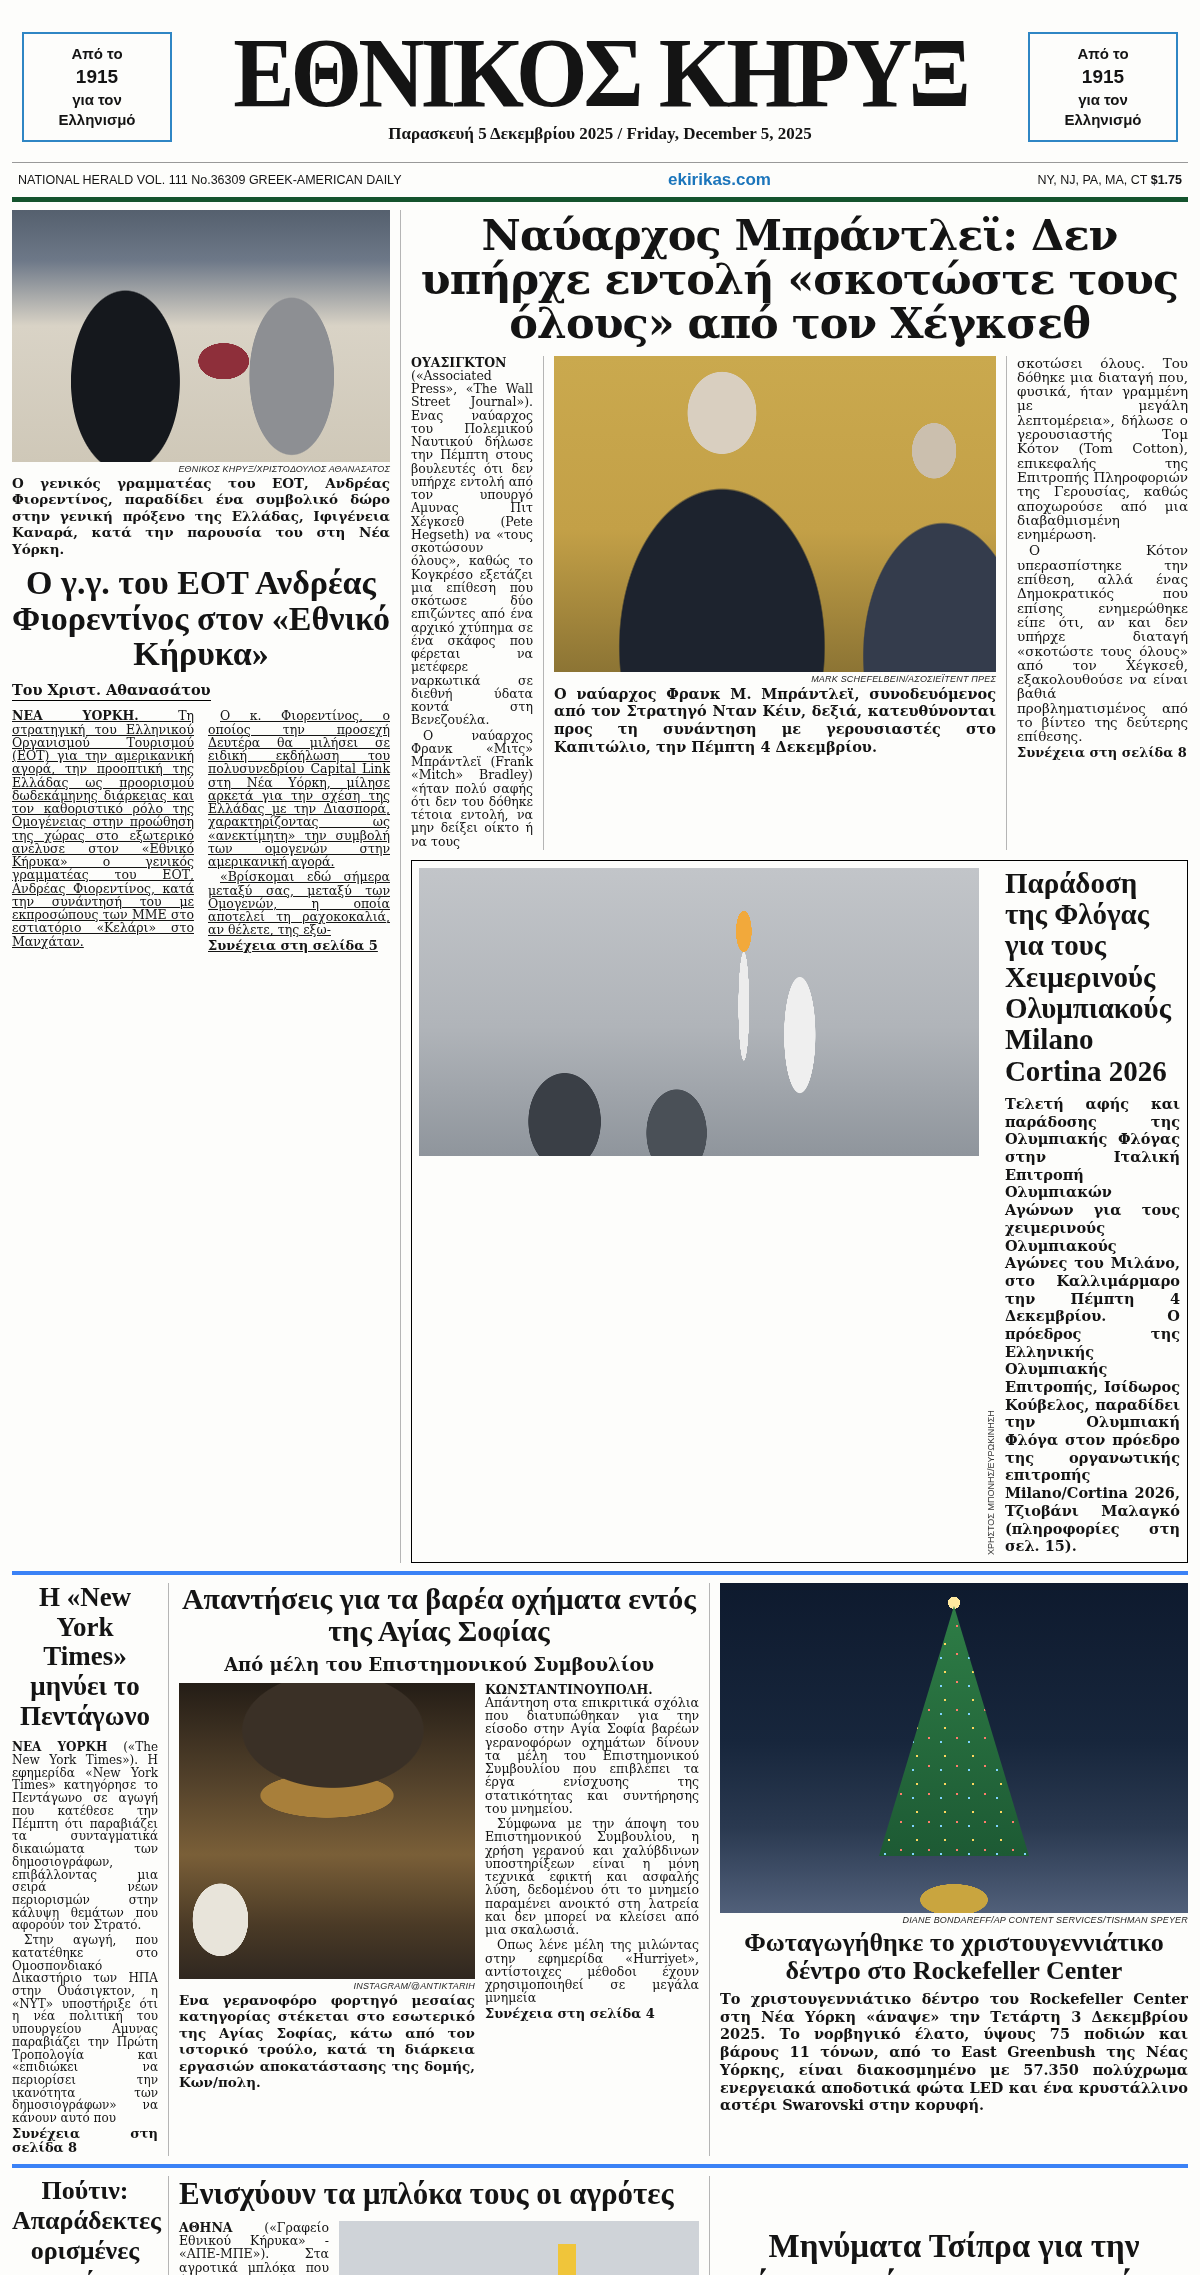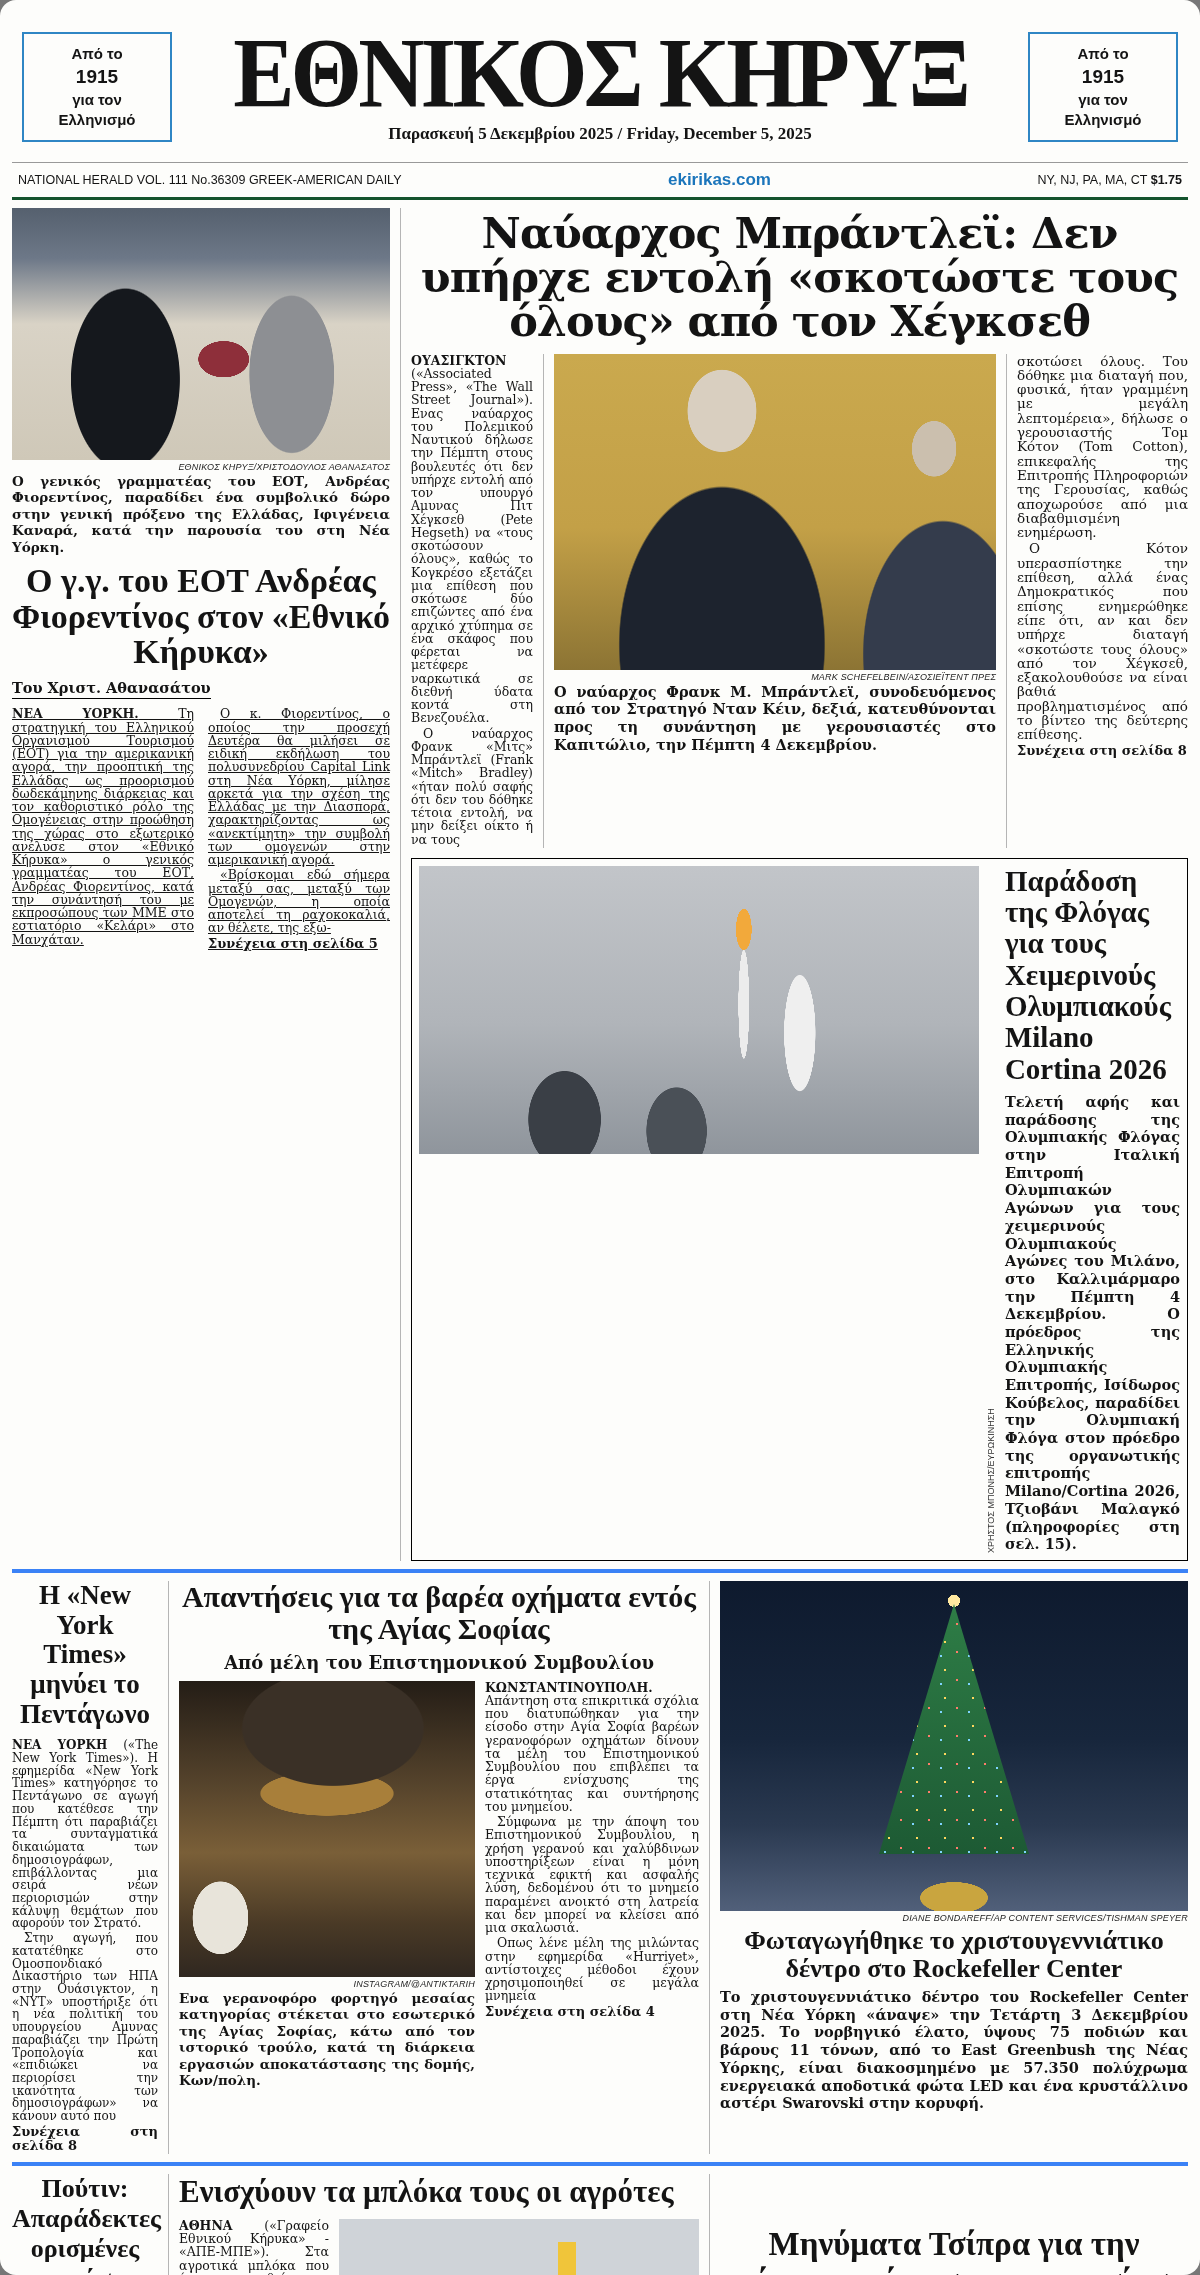--- a/index.html
+++ b/index.html
@@ -1,29 +1,29 @@
 <!DOCTYPE html>
 <html lang="el"><head>
 <meta charset="utf-8">
 <style>
   * { margin:0; padding:0; box-sizing:border-box; }
   body { background:#777; font-family:"DejaVu Serif", serif; }
   .page { width:1200px; height:2275px; margin:0 auto; background:#fdfdfb; color:#141414;
-          padding:12px 12px 0; overflow:hidden; position:relative;border-radius:16px; }
+          padding:12px 12px 0; overflow:hidden; position:relative; }
   
   .masthead { display:grid; grid-template-columns:180px 1fr 180px; align-items:center; height:150px; padding:0 10px; }
   .est-box { border:2px solid #2f86c4; width:150px; padding:10px 4px; text-align:center;
              font-family:"Liberation Sans", sans-serif; font-size:15px; line-height:1.35; font-weight:bold; }
   .est-box .yr { font-size:19px; }
   .mast-center { text-align:center; }
   .paper-title { font-family:"Liberation Serif", serif; font-weight:bold; font-size:92px; letter-spacing:-4px;
                  line-height:.95; transform:scaleY(1.08); white-space:nowrap; }
   .dateline { font-family:"Liberation Serif", serif; font-weight:bold; font-size:17px; margin-top:6px; }
   
-  .infobar { border-top:1px solid #999; border-bottom:3px solid #14532d; display:flex; align-items:center;
+  .infobar { border-top:1px solid #999; border-bottom:5px solid #14532d; display:flex; align-items:center;
              justify-content:space-between; padding:7px 6px; font-family:"Liberation Sans", sans-serif; font-size:12.5px; }
   .infobar .site { color:#1b75bb; font-weight:bold; font-size:17px; }
   .infobar .price { font-weight:bold; }
   
   .band { display:flex; gap:10px; padding-top:8px; }
   .rule-band { border-top:4px solid #3b82f6; margin-top:8px; }
   .vdiv { width:1px; background:#b5b5b5; align-self:stretch; }
   .photo { width:100%; position:relative; overflow:hidden; }
   .credit { font-family:"Liberation Sans", sans-serif; font-size:9px; color:#222; text-align:right; margin:2px 0 1px; letter-spacing:.2px;font-style:italic; }
   .caption { font-weight:bold; font-size:13.5px; line-height:1.22; text-align:justify; }

